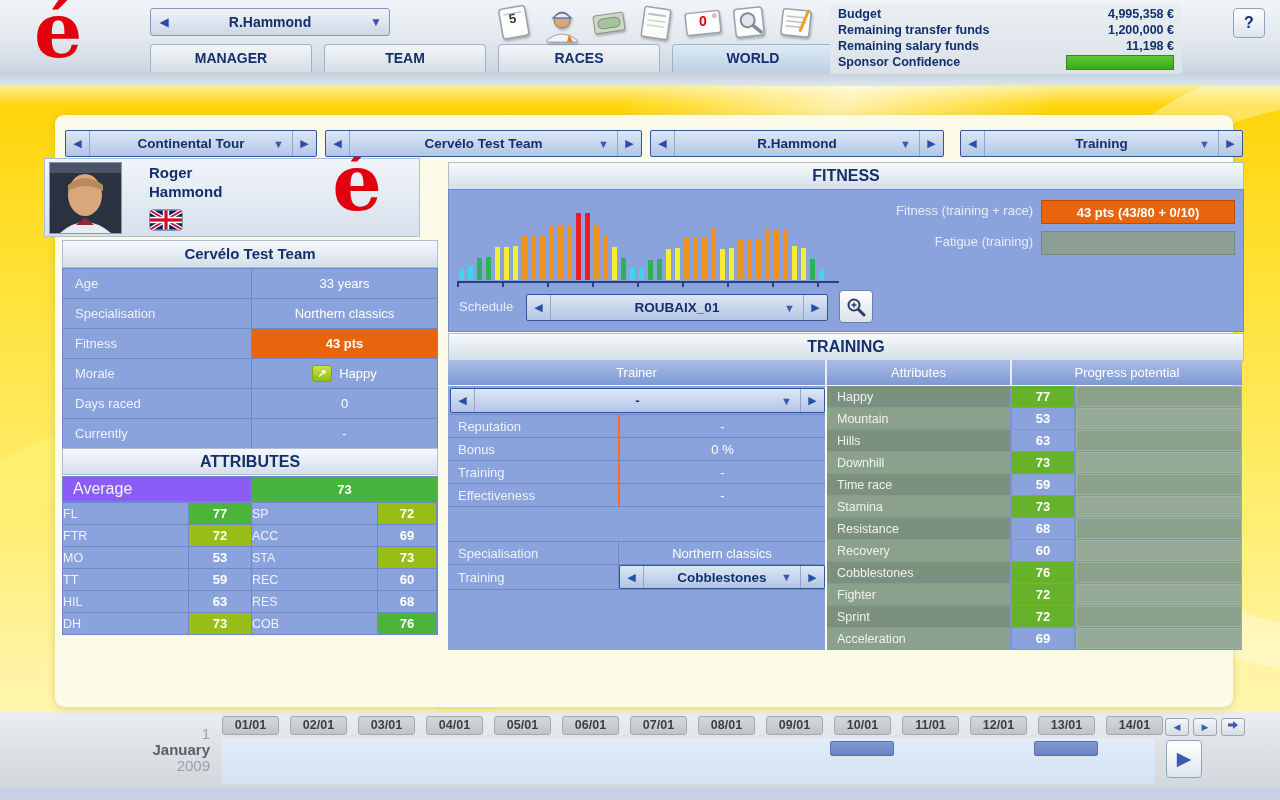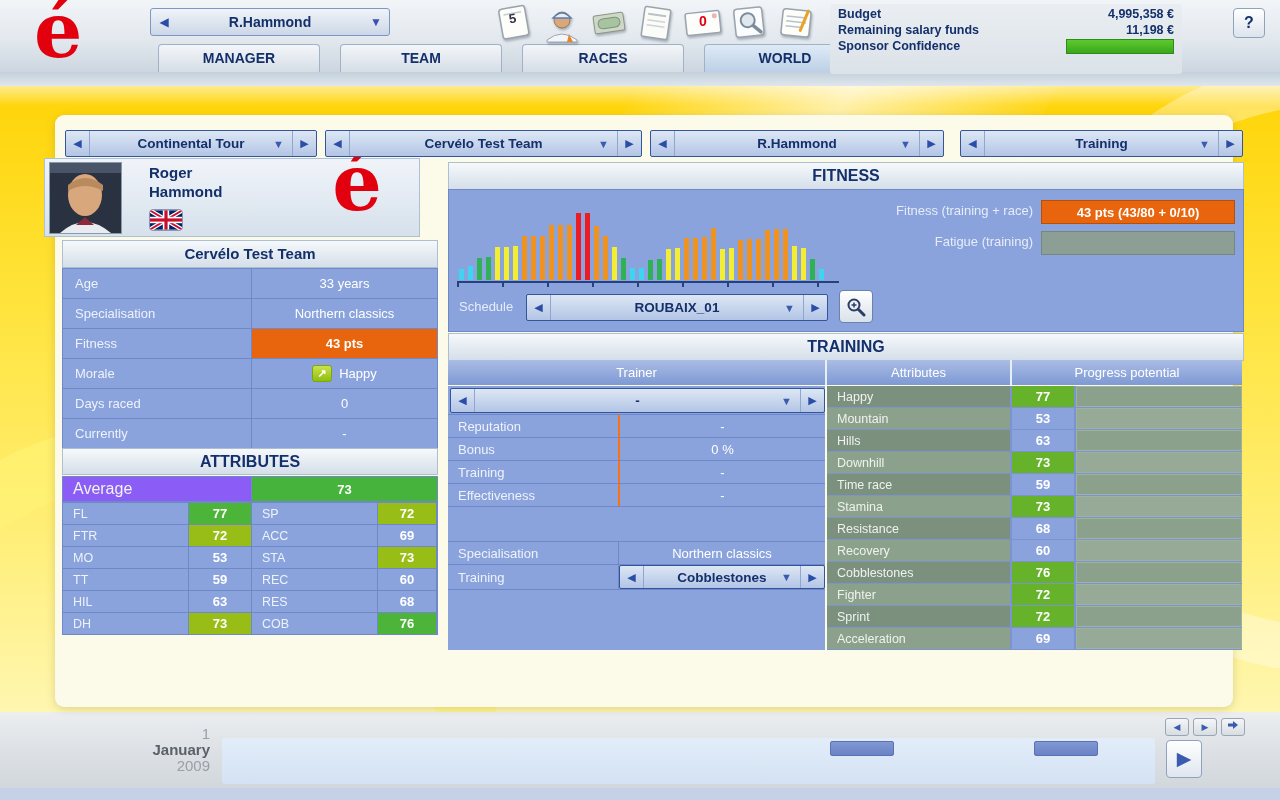--- a/index.html
+++ b/index.html
@@ -28,21 +28,21 @@
     font-weight:bold;font-size:76px;color:#e3000e;z-index:6;}
   .rider-chip{position:absolute;left:150px;top:8px;width:238px;height:26px;z-index:6;
     border:1px solid #7d96c4;border-radius:3px;display:flex;align-items:center;
     background:linear-gradient(180deg,#f0f4f9,#ccd7e6);}
   .rider-chip .rc-arrow{width:26px;text-align:center;color:#2a4da8;font-size:12px;cursor:pointer;}
   .rider-chip .rc-val{flex:1;text-align:center;font-weight:bold;font-size:14px;color:#14306b;}
   .rider-chip .rc-caret{width:26px;text-align:center;color:#3b4fb4;font-size:12px;}
   .tabs-row{position:absolute;left:150px;top:44px;display:flex;gap:12px;z-index:6;}
   .tab{width:160px;height:27px;line-height:27px;text-align:center;font-weight:bold;font-size:14px;
     color:#14306b;border:1px solid #9fb2c8;border-bottom:none;border-radius:4px 4px 0 0;cursor:pointer;
-    background:linear-gradient(180deg,#f3f6f9,#d5dde5);margin-left:8px;}
+    background:linear-gradient(180deg,#f3f6f9,#d5dde5);}
   .tab.active{background:linear-gradient(180deg,#dfeaf6,#bcd0e6);}
   .icon-strip{position:absolute;left:494px;top:2px;display:flex;gap:5px;z-index:6;}
   .hicon{width:42px;height:42px;position:relative;cursor:pointer;}
   .hicon svg{filter:drop-shadow(1px 2px 1px rgba(60,70,90,.35));}
   .badge5{position:absolute;left:15px;top:9px;font-size:13px;font-weight:bold;color:#334;transform:rotate(-10deg);}
   .badge0{position:absolute;left:17px;top:11px;font-size:14px;font-weight:bold;color:#e3000e;}
   .finance{position:absolute;left:830px;top:4px;width:336px;height:66px;z-index:6;
     background:linear-gradient(180deg,#eaeef2,#dbe2e8);border-radius:3px;padding:2px 8px;}
   .fin-row{display:flex;justify-content:space-between;font-size:12.5px;font-weight:bold;
     color:#14306b;line-height:16px;}
@@ -90,21 +90,21 @@
     background:linear-gradient(180deg,#cce14a,#8fbe10);border:1px solid #7aa80c;}
   
   .avg-row{position:absolute;left:62px;top:476px;width:374px;height:24px;z-index:3;display:grid;
     grid-template-columns:188px 1fr;column-gap:1px;background:#6e88c8;border:1px solid #6e88c8;}
   .avg-label{background:#8b5cf6;color:#f0f4ee;font-size:16px;display:flex;align-items:center;padding-left:10px;}
   .avg-value{background:#46b33c;color:#fff;font-weight:bold;font-size:13px;display:flex;
     align-items:center;justify-content:center;}
   .attr-grid{position:absolute;left:62px;top:502px;width:374px;z-index:3;display:grid;
     grid-template-columns:125px 62px 125px 58px;grid-auto-rows:21px;gap:1px;background:#6e88c8;
     border:1px solid #6e88c8;}
-  .a-label{background:#8aa3dc;color:#eef2fb;font-size:12.5px;display:flex;align-items:center;padding-left:10px;}
+  .a-label{background:#8aa3dc;color:#eef2fb;font-size:12.5px;display:flex;align-items:center;padding-left:0;}
   .a-val{color:#fff;font-weight:bold;font-size:13px;display:flex;align-items:center;justify-content:center;}
   .tone-blue{background:#8aa3dc;}
   .tone-green{background:#4db43a;}
   .tone-lime{background:#98bd16;}
   
   .fitness-panel{position:absolute;left:448px;top:189px;width:794px;height:141px;z-index:3;
     background:#8aa3dc;border:1px solid #6e88c6;}
   .chart-bars{position:absolute;left:10px;top:12px;width:378px;height:78px;display:flex;
     align-items:flex-end;gap:4px;}
   .bar{width:5px;}
@@ -263,20 +263,24 @@
       </g>
         </svg>
     </div>
   </div>
 
   <div class="finance">
     <div id="finance-rows">
         <div class="fin-row">
           <span class="fin-label">Budget</span>
           <span class="fin-value">4,995,358 €</span>
+        </div>
+        <div class="fin-row">
+          <span class="fin-label">Remaining transfer funds</span>
+          <span class="fin-value">1,200,000 €</span>
         </div>
         <div class="fin-row">
           <span class="fin-label">Remaining salary funds</span>
           <span class="fin-value">11,198 €</span>
         </div>
       </div>
     <div class="fin-sponsor">
       <span class="fs-label">Sponsor Confidence</span>
       <span class="sponsor-bar"></span>
     </div>
@@ -608,20 +612,36 @@
       </div>
     </div>
 
   <div class="timeline-band"></div>
   <div class="tl-date">
     <div class="tl-d1">1</div>
     <div class="tl-d2">January</div>
     <div class="tl-d3">2009</div>
   </div>
   <div class="tl-main">
+    <div class="chips-row" id="chips-row">
+        <div class="chip">01/01</div>
+        <div class="chip">02/01</div>
+        <div class="chip">03/01</div>
+        <div class="chip">04/01</div>
+        <div class="chip">05/01</div>
+        <div class="chip">06/01</div>
+        <div class="chip">07/01</div>
+        <div class="chip">08/01</div>
+        <div class="chip">09/01</div>
+        <div class="chip">10/01</div>
+        <div class="chip">11/01</div>
+        <div class="chip">12/01</div>
+        <div class="chip">13/01</div>
+        <div class="chip">14/01</div>
+      </div>
     <div class="track" id="tl-track">
         <div class="ev-bar" style="left: 608px;"></div>
         <div class="ev-bar" style="left: 812px;"></div>
       </div>
   </div>
   <div class="tl-arrows">
     <div class="mini-btn">◀</div>
     <div class="mini-btn">▶</div>
     <div class="mini-btn">
       <svg width="12" height="10" viewBox="0 0 12 10">

